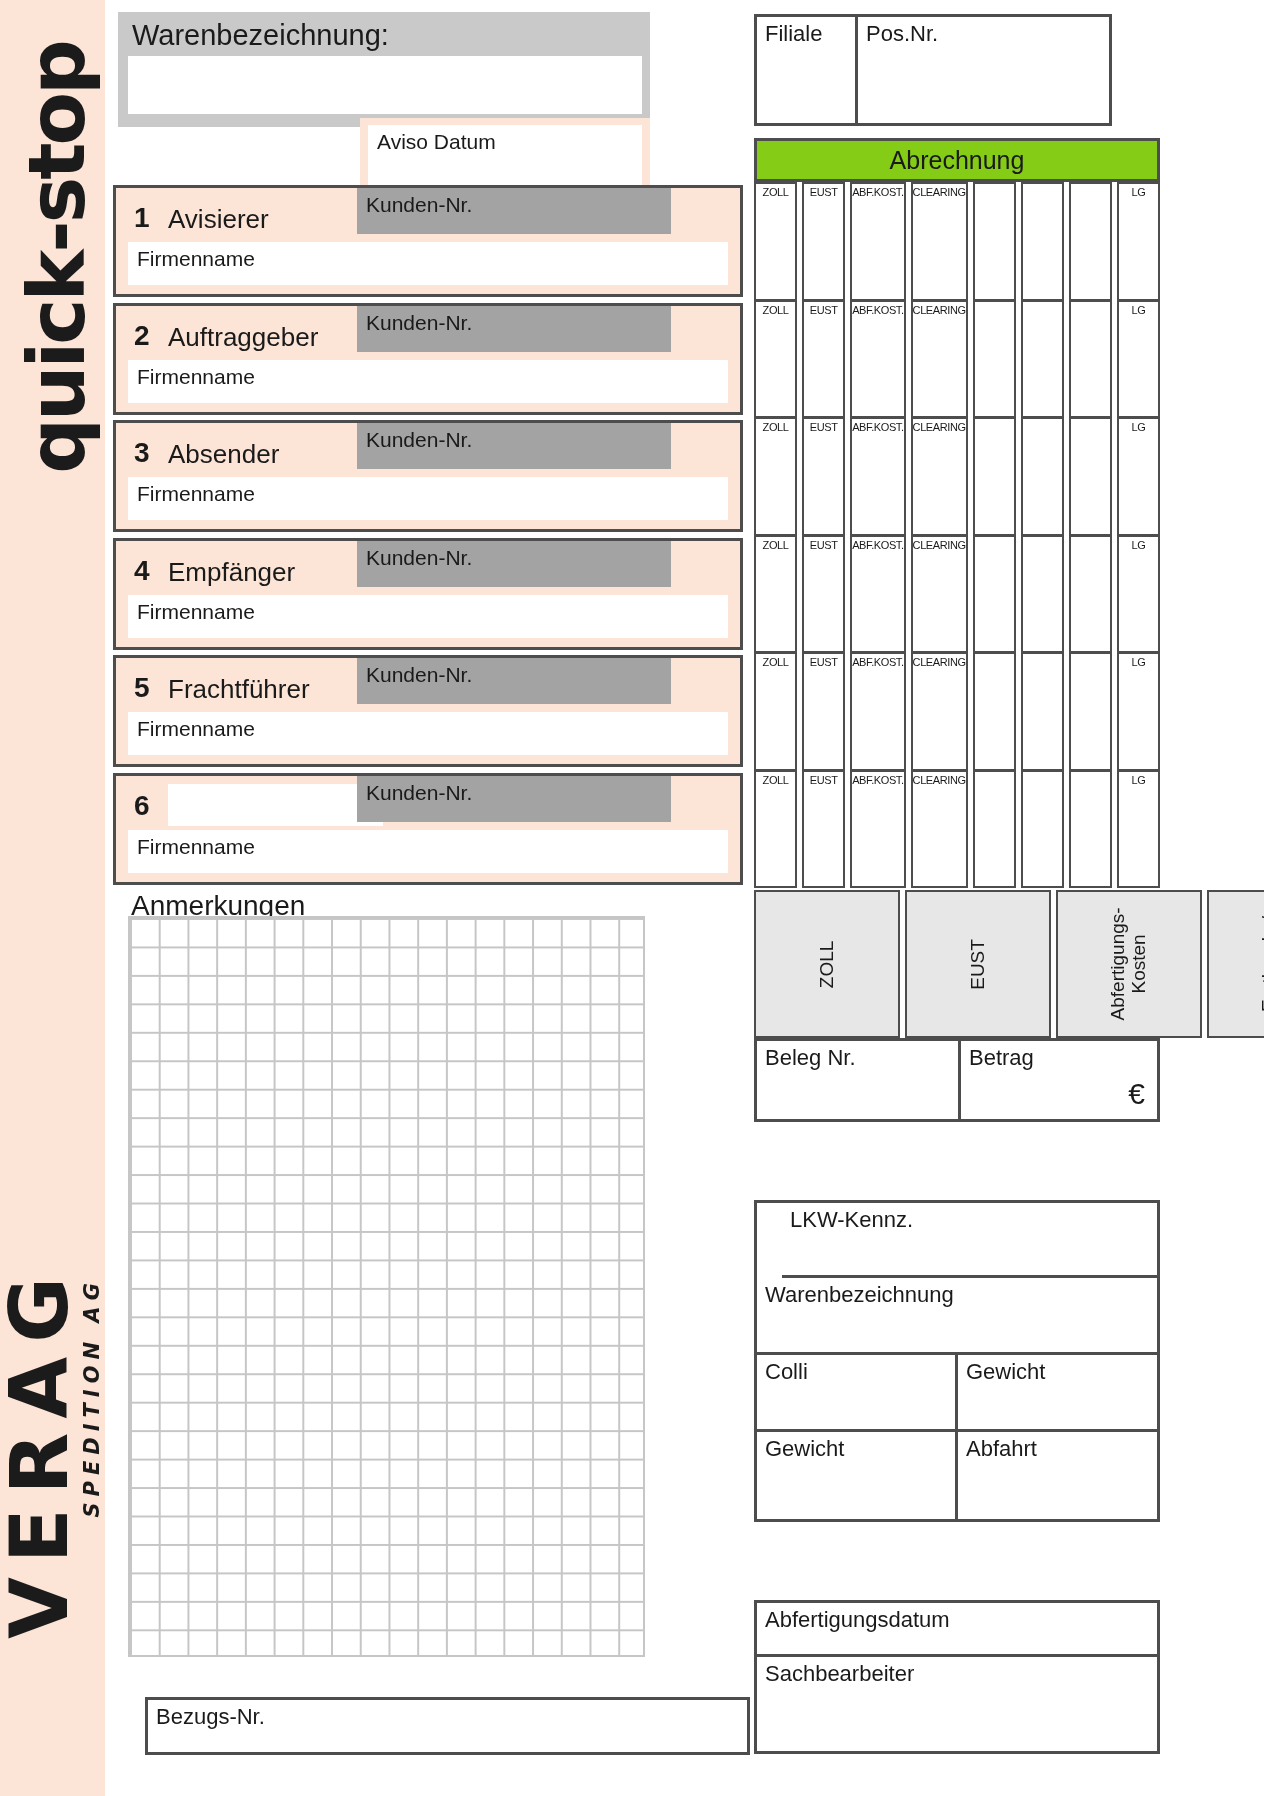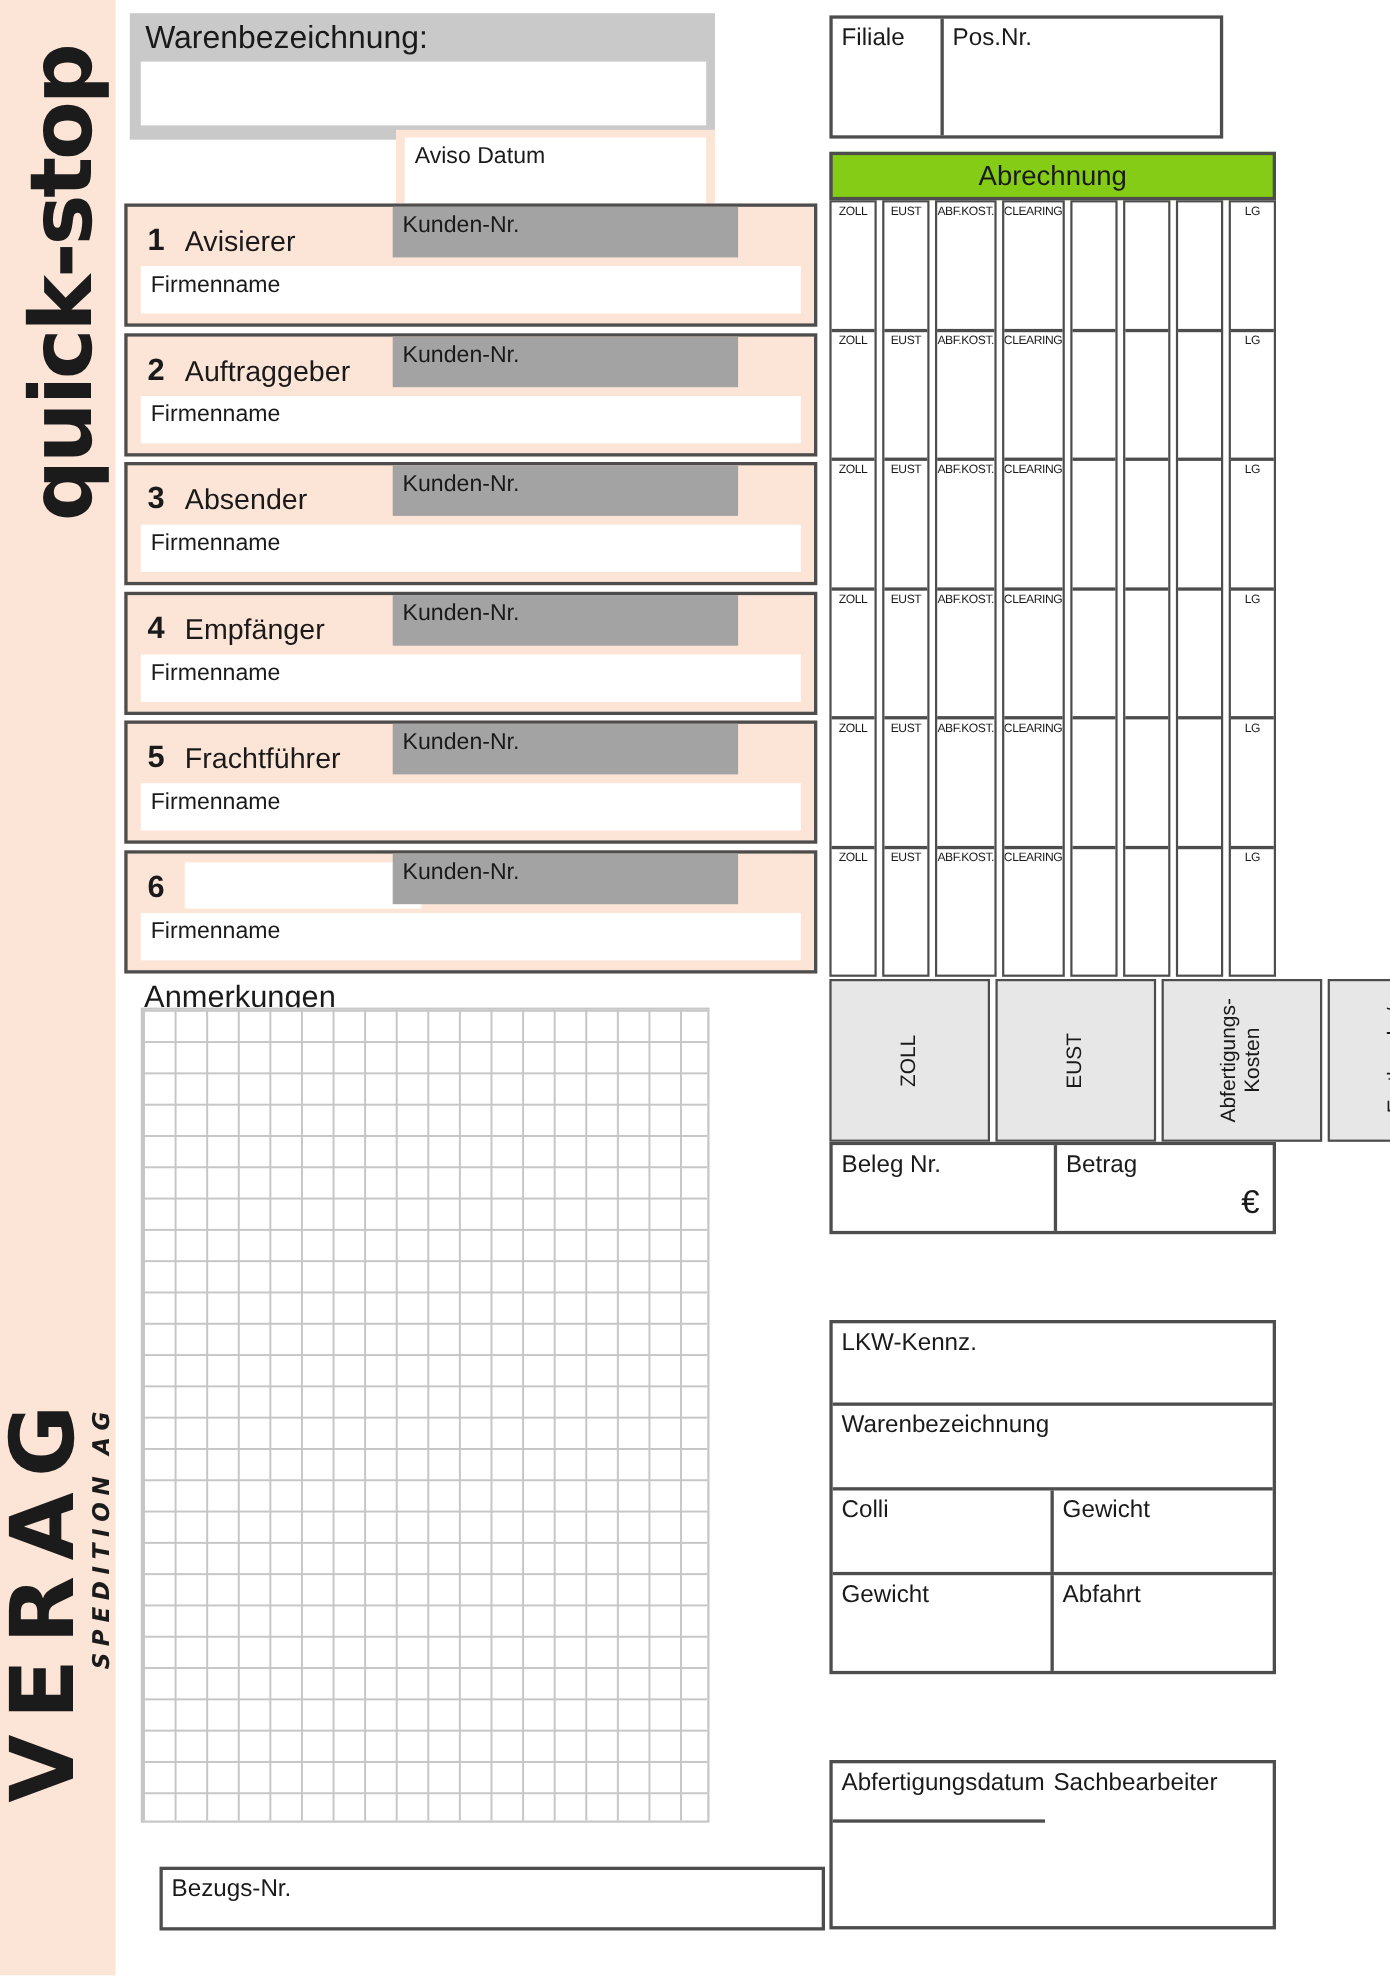--- a/index.html
+++ b/index.html
@@ -66,25 +66,25 @@
   .euro-sign { position: absolute; right: 12px; top: 36px; font-size: 30px; }
 
   
   .ship-box { position: absolute; left: 754px; top: 1200px; width: 406px; height: 322px;
               border: 3px solid #4d4d4d; background: #fff; display: flex; flex-direction: column; }
   .ship-row { border-bottom: 3px solid #4d4d4d; }
   .ship-row:last-child { border-bottom: none; flex: 1; }
   .ship-row.split { display: flex; }
   .ship-row .half { width: 201px; border-right: 3px solid #4d4d4d; }
   .ship-row .half2 { flex: 1; }
-  .r1 { height: 75px; } .r2 { height: 77px; } .r3 { height: 77px; }
+  .r1 { height: 75px; margin-left: 25px; } .r2 { height: 77px; } .r3 { height: 77px; }
 
   
   .datum-box { position: absolute; left: 754px; top: 1600px; width: 406px; height: 154px;
-               border: 3px solid #4d4d4d; background: #fff; display: flex; flex-direction: row; }
+               border: 3px solid #4d4d4d; background: #fff; display: flex; flex-direction: column; }
   .datum-row1 { height: 54px; border-bottom: 3px solid #4d4d4d; }
   .datum-row2 { flex: 1; }
 
   
   .anm-label { position: absolute; left: 131px; top: 890px; font-size: 28px; }
   .anm-grid { position: absolute; left: 128px; top: 916px; width: 517px; height: 741px;
               background-color: #fff; border: 2px solid #c6c6c6;
               background-image: linear-gradient(to right, #c6c6c6 2px, transparent 2px),
                                 linear-gradient(to bottom, #c6c6c6 2px, transparent 2px);
               background-size: 28.72px 28.46px; }

